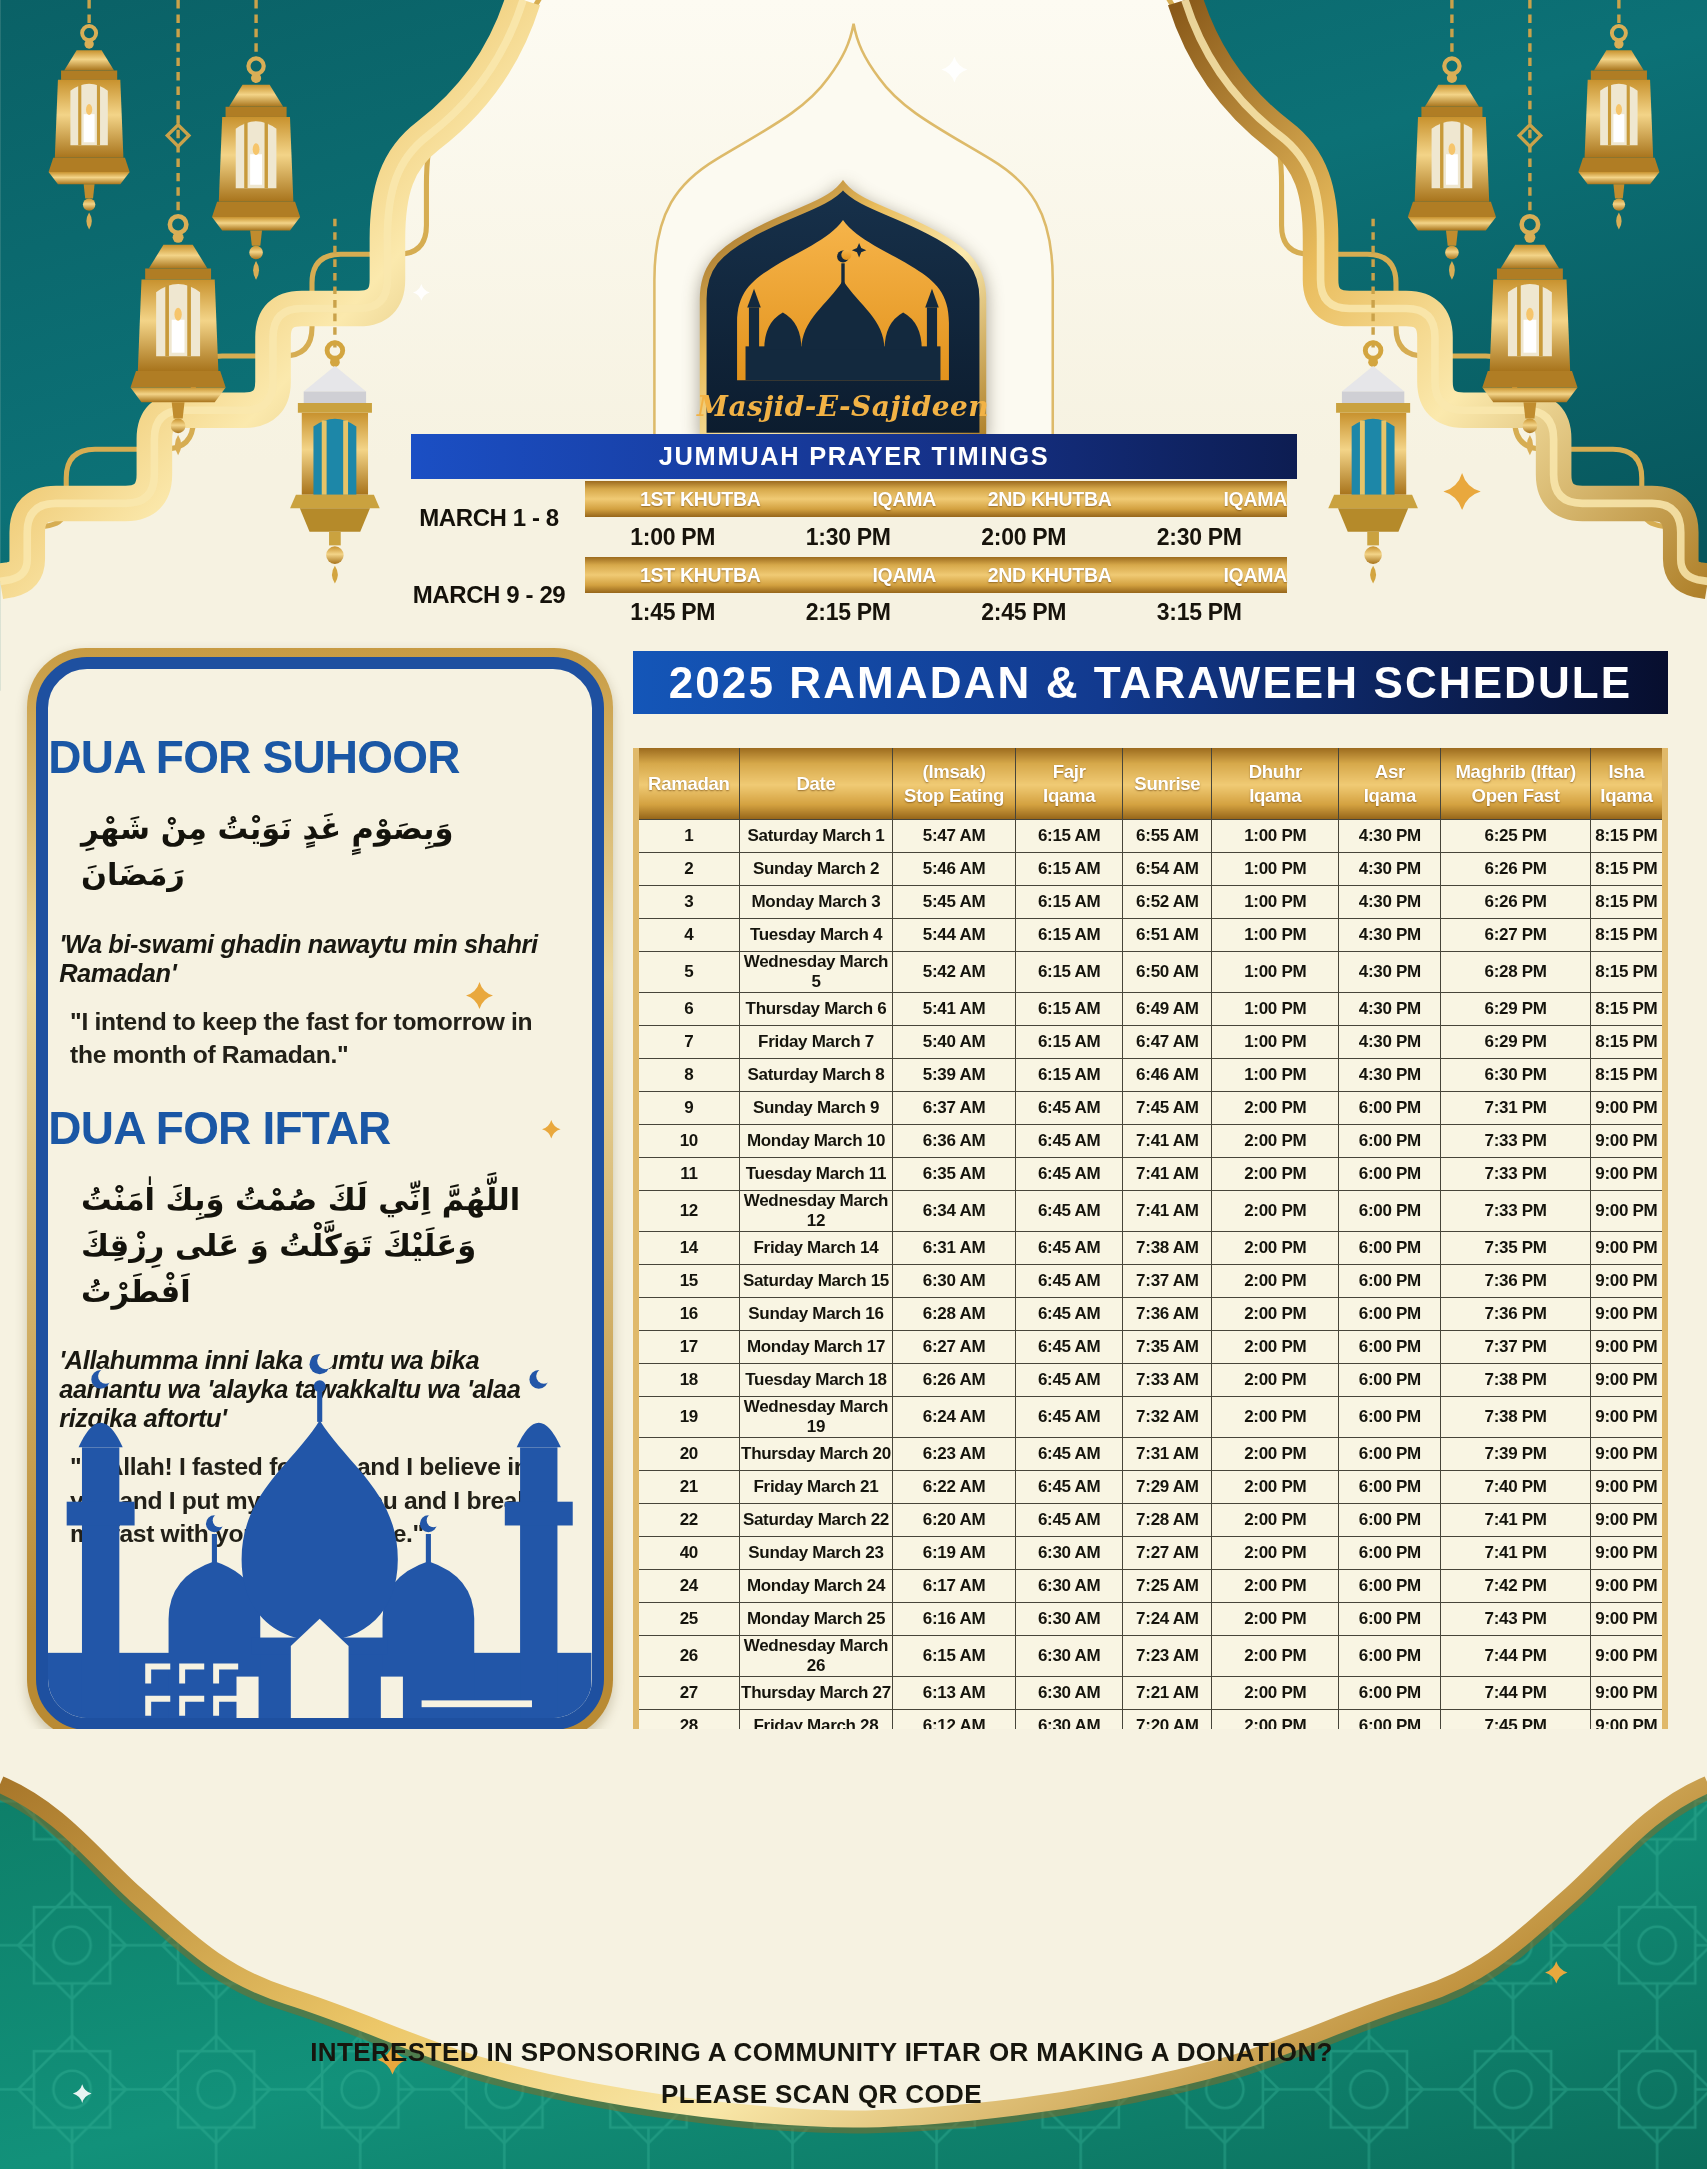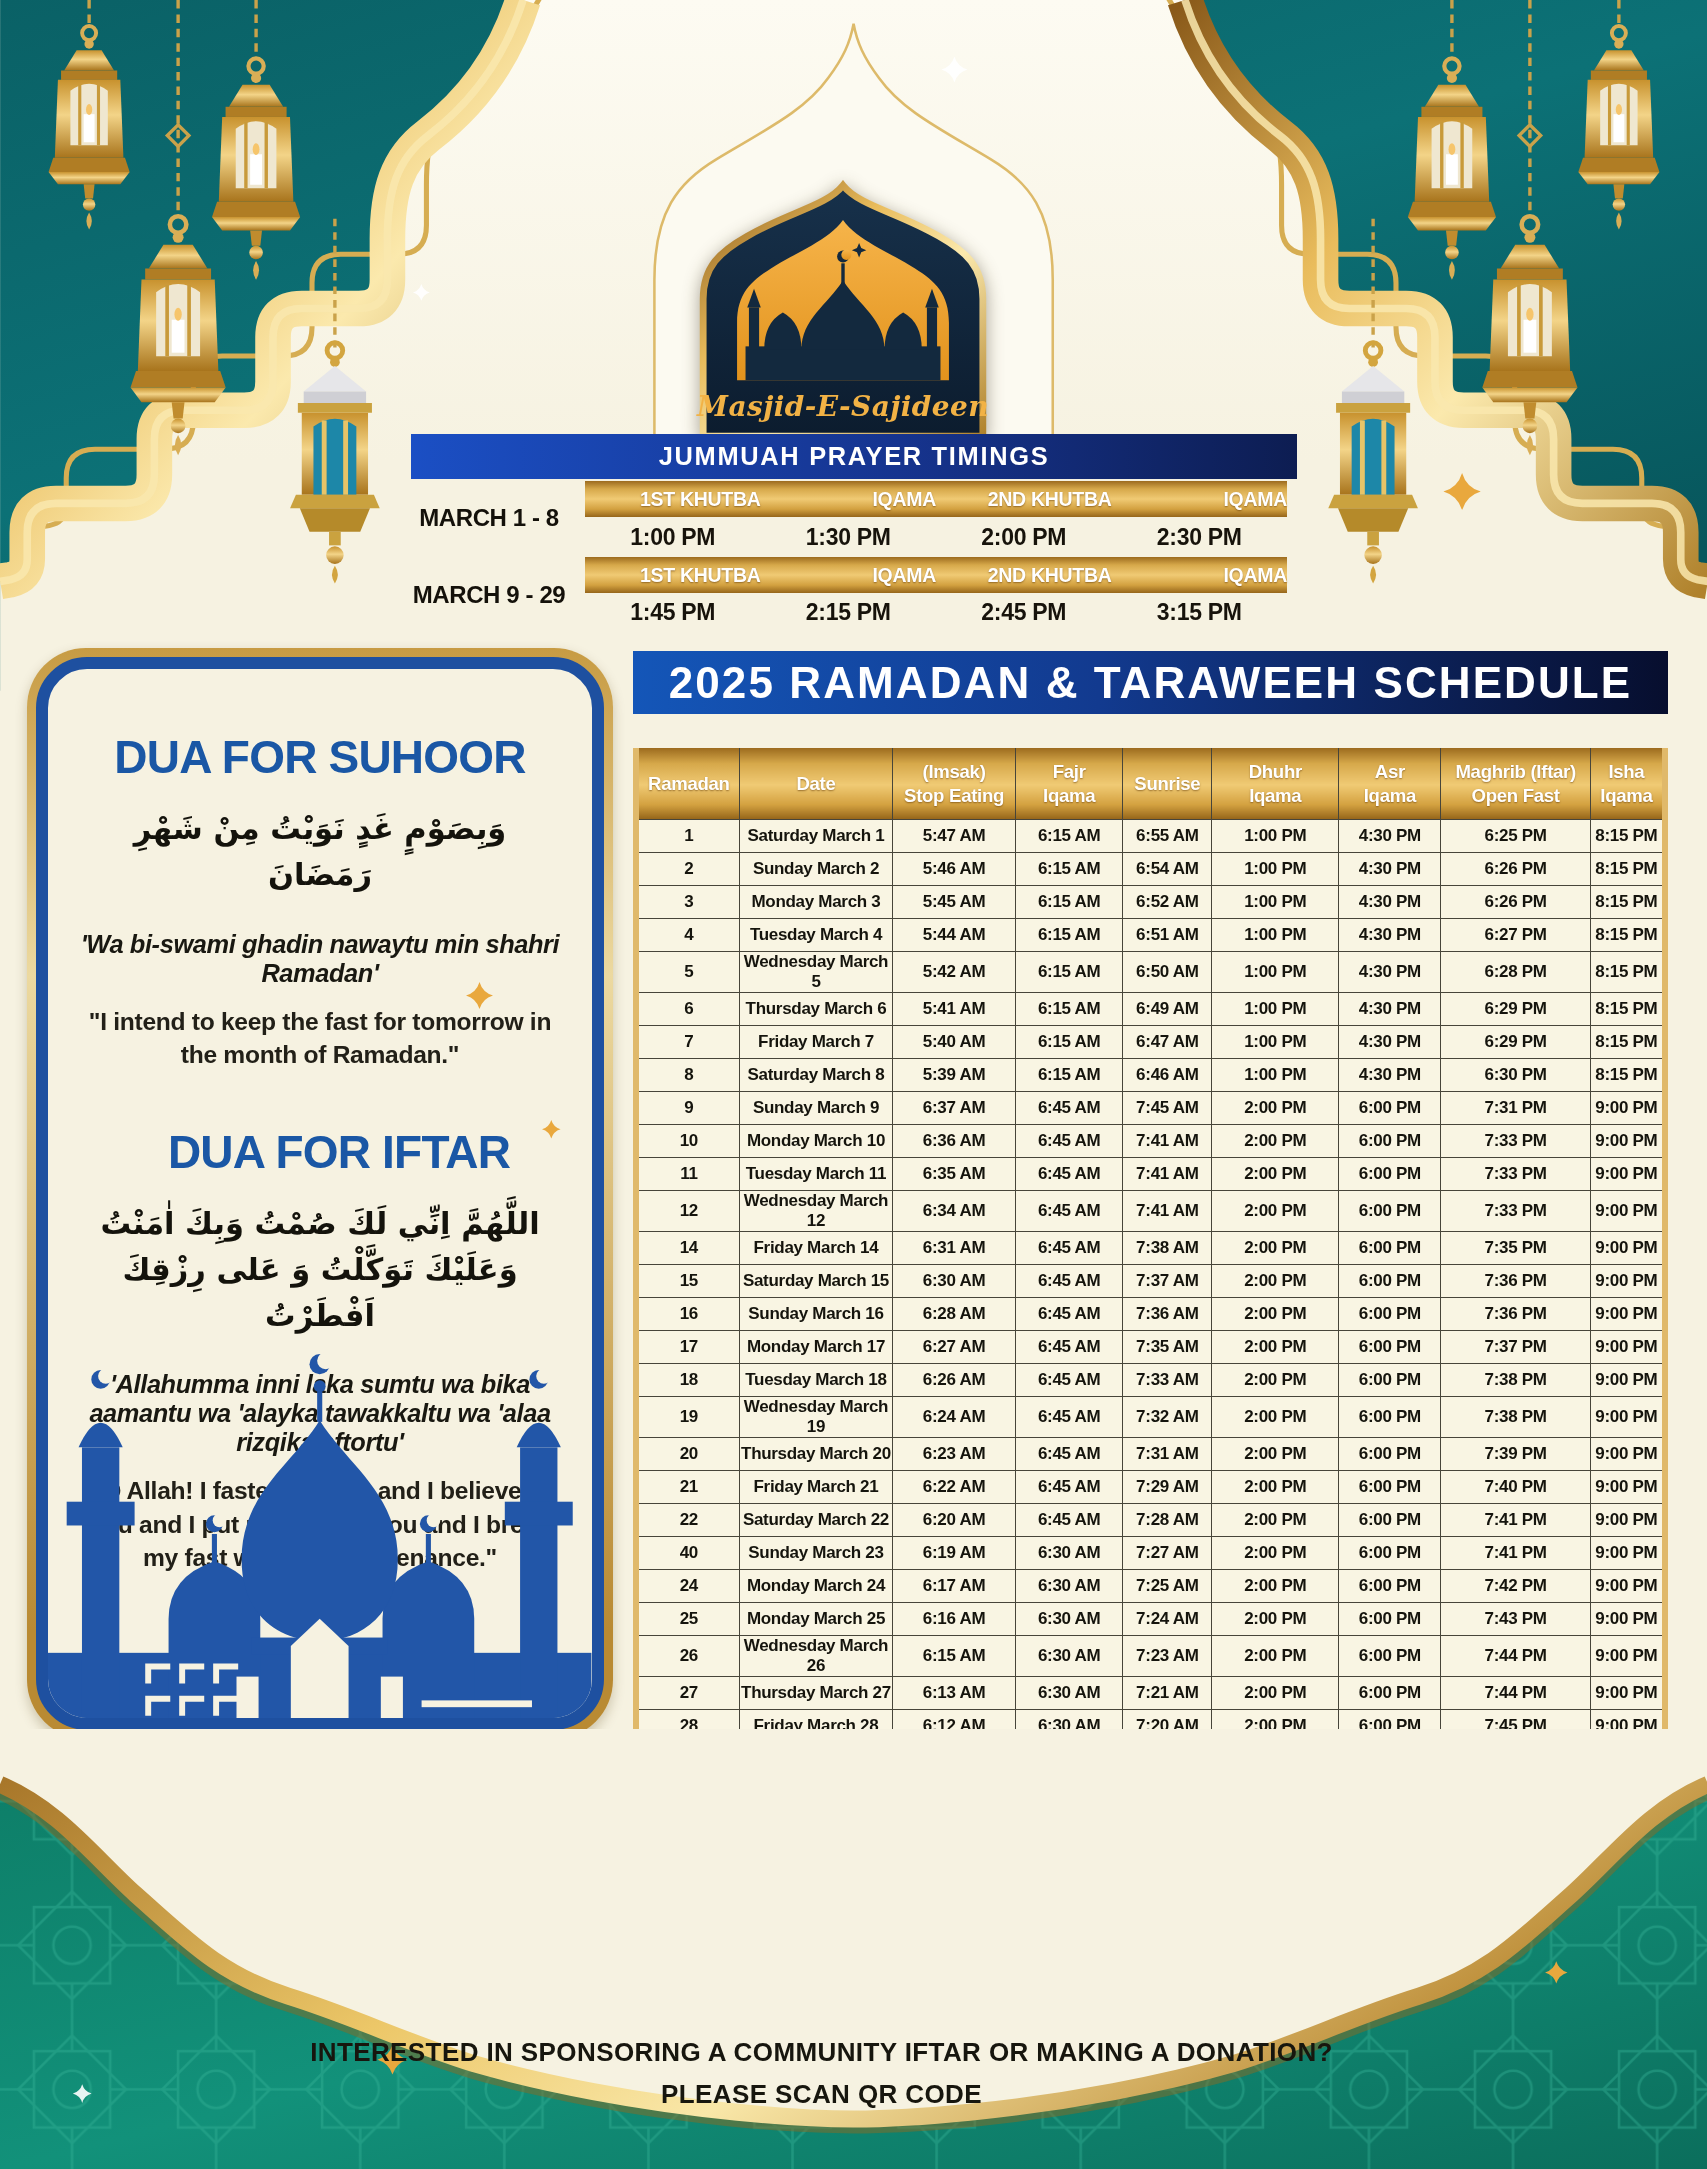--- a/index.html
+++ b/index.html
@@ -39,23 +39,23 @@
   table.sched tr:last-child td{border-bottom:none;}
   table.sched th{border-top:none;}
   .th2:empty{display:none;}
   .th2{display:block;}
 
   
   .dua-outer{position:absolute;left:27px;top:648px;width:586px;height:1091px;box-sizing:border-box;
     background:linear-gradient(180deg,#c79b43,#ecd9a0 30%,#b98a33 90%);border-radius:59px;padding:9.3px;
     box-shadow:0 5.1px 12px rgba(80,60,10,.25);}
   .dua-inner{position:relative;width:100%;height:100%;box-sizing:border-box;background:#f6f2e1;
-    border:12.7px solid #1e50a0;border-radius:51px;overflow:hidden;text-align:center;}
+    border:12.7px solid #1e50a0;border-radius:51px;overflow:hidden;text-align:left;}
   .dua-title{margin-top:61px;font-size:46px;font-weight:bold;color:#1a57a5;letter-spacing:-0.8px;}
-  .dua-title.second{margin-top:54px;padding-left:38px;}
+  .dua-title.second{margin-top:30px;}
   .dua-arabic{margin:22px auto 0;width:88%;direction:rtl;font-family:"DejaVu Sans",sans-serif;
     font-size:30.5px;font-weight:bold;color:#14130c;line-height:1.5;}
   .dua-translit{margin:32px auto 0;width:96%;font-size:25.4px;font-weight:bold;font-style:italic;color:#191811;letter-spacing:-0.4px;}
   .dua-trans{margin:17px auto 0;width:92%;font-size:24.6px;font-weight:bold;color:#222018;line-height:1.35;letter-spacing:-0.3px;}
   .mosque-svg{position:absolute;left:0;right:0;bottom:-1.7px;width:100%;}
 
   
   .f-org{position:absolute;left:242px;top:1768px;width:322px;font-size:34px;font-weight:bold;color:#12355c;letter-spacing:-0.4px;}
   .f-divider{position:absolute;left:570px;top:1770px;width:4.2px;height:127px;background:#1d4f7a;}
   .f-pin{position:absolute;left:625px;top:1800px;}

